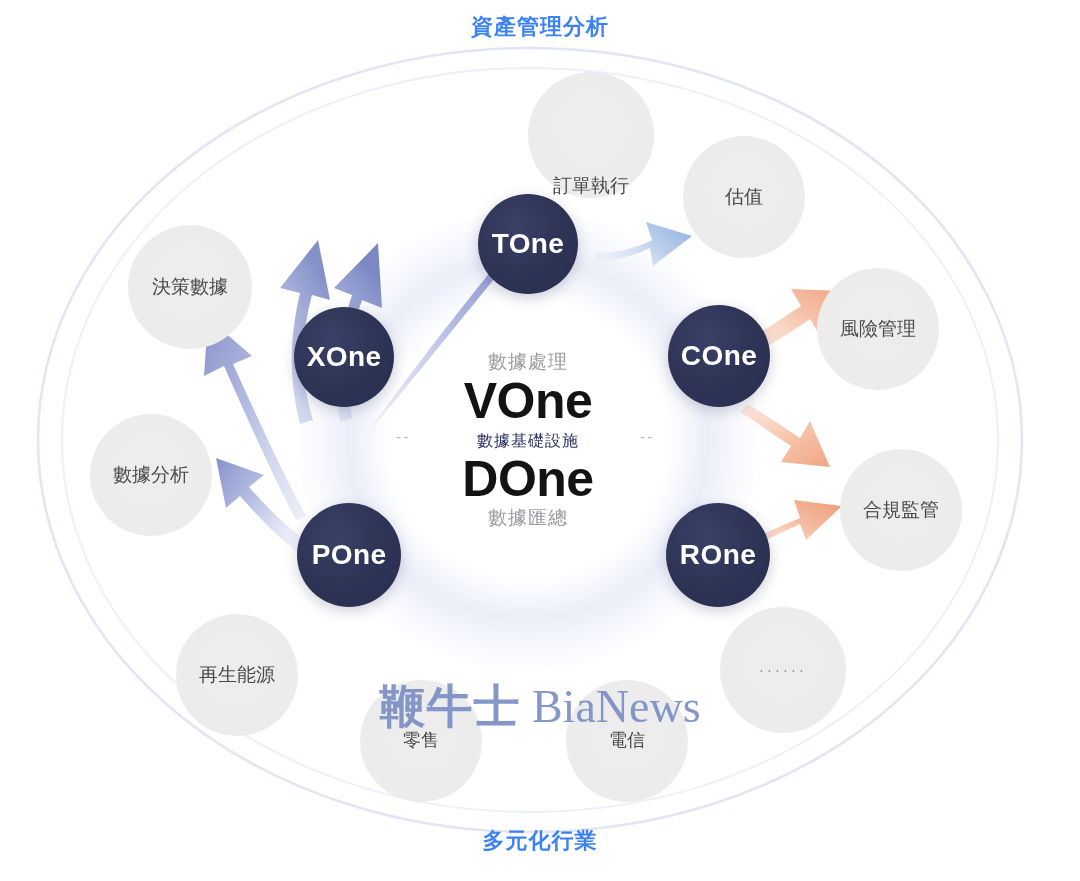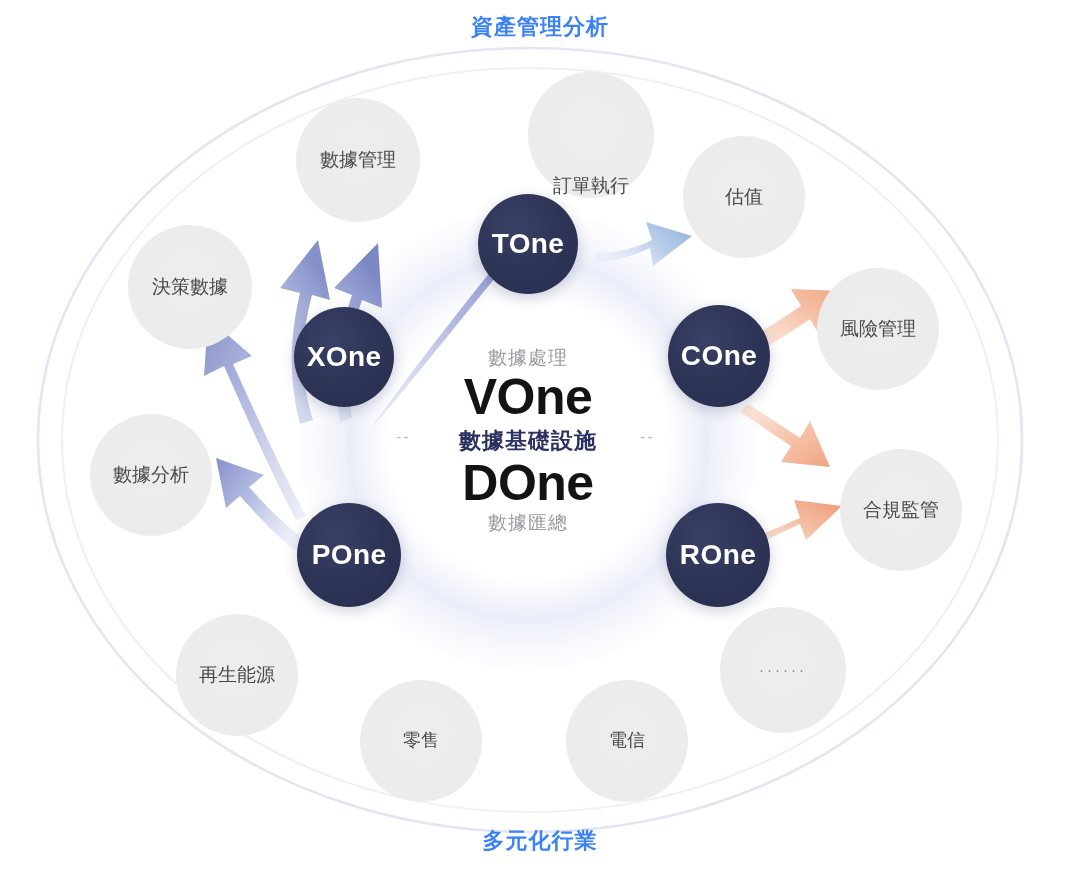--- a/index.html
+++ b/index.html
@@ -49,21 +49,21 @@
   
   #hub{
     position:absolute;
     border-radius:50%;
     background:#ffffff;
     display:flex;flex-direction:column;align-items:center;justify-content:center;
     box-shadow:0 0 0 0 rgba(0,0,0,0);
   }
   #hub .sub{color:#9a9aa2;font-size:19px;letter-spacing:1px;}
   #hub .big{color:#131313;font-weight:bold;font-size:50px;letter-spacing:-.5px;line-height:1.05;}
-  #hub .mid{color:#2b3160;font-weight:bold;font-size:22px;letter-spacing:1px;margin:3px 0 1px;}
+  #hub .mid{color:#2b3160;font-weight:normal;font-size:16px;letter-spacing:1px;margin:3px 0 1px;}
 
   .dashmark{position:absolute;color:#b9bcc9;font-size:16px;letter-spacing:2px;}
 
   
   #watermark{
     position:absolute;left:0;width:1080px;text-align:center;
     top:676px;
     font-family:"Liberation Serif","DejaVu Serif",serif;
     font-size:46px;color:#7b8fc4;opacity:.92;
     white-space:nowrap;pointer-events:none;
@@ -148,23 +148,20 @@
 
     <path d="M 298 552 C 276 536 258 516 240 496 L 226 508 L 216 458 L 264 475 L 249 487 C 266 506 283 524 304 539 Z" fill="url(#gBlueLeft)"></path>
 
     <path d="M 757 334 C 771 326 786 316 801 306 L 791 289 L 841 291 L 820 336 L 810 319 C 795 329 780 339 766 347 Z" fill="url(#gSalmonUp)"></path>
 
     <path d="M 748 404 C 764 414 782 426 800 438 L 810 421 L 830 467 L 781 462 L 791 446 C 773 434 756 422 740 412 Z" fill="url(#gSalmonDown)"></path>
 
     <path d="M 752 538 C 768 532 784 525 800 518 L 794 500 L 842 506 L 806 540 L 800 524 C 784 531 768 539 754 546 Z" fill="url(#gSalmonRight)"></path>
   </svg>
 
-  <div class="node" style="left:296px;top:98px;width:124px;height:124px;">
-    <span>數據管理</span>
-  </div>
 
   <div class="node" style="left:528px;top:72px;width:126px;height:126px;align-items:flex-end;">
     <span>訂單執行</span>
   </div>
 
   <div class="node" style="left:683px;top:136px;width:122px;height:122px;">
     <span>估值</span>
   </div>
 
   <div class="node" style="left:128px;top:225px;width:124px;height:124px;">
@@ -222,16 +219,19 @@
   </div>
 
   <div class="core" style="left:297px;top:503px;width:104px;height:104px;">
     <span>POne</span>
   </div>
 
   <div class="core" style="left:666px;top:503px;width:104px;height:104px;">
     <span>ROne</span>
   </div>
 
+  <div id="watermark">
+    <span class="cn">鞭牛士</span><span>&nbsp;</span><span>BiaNews</span>
+  </div>
 
   <div class="title" id="title-bottom">多元化行業</div>
 
 </div>
 
 </body></html>

